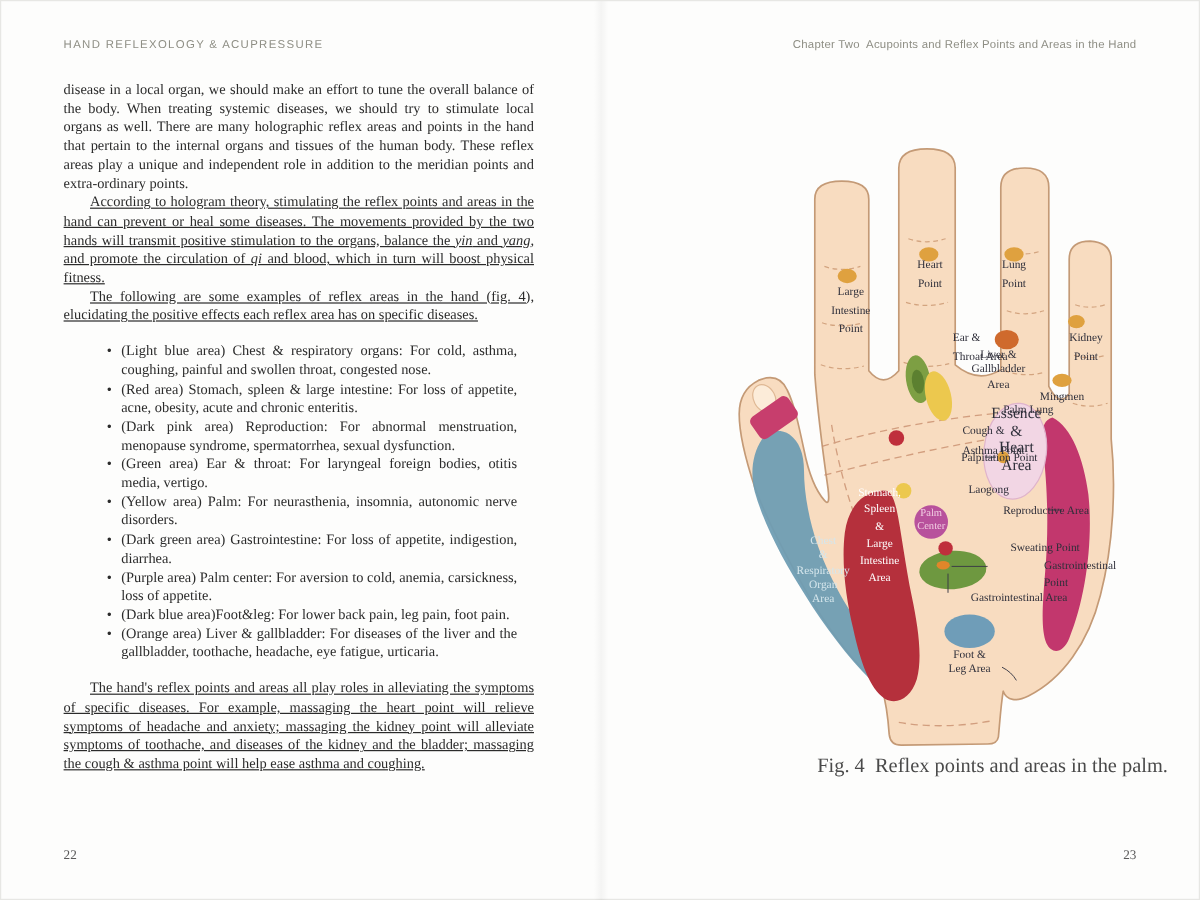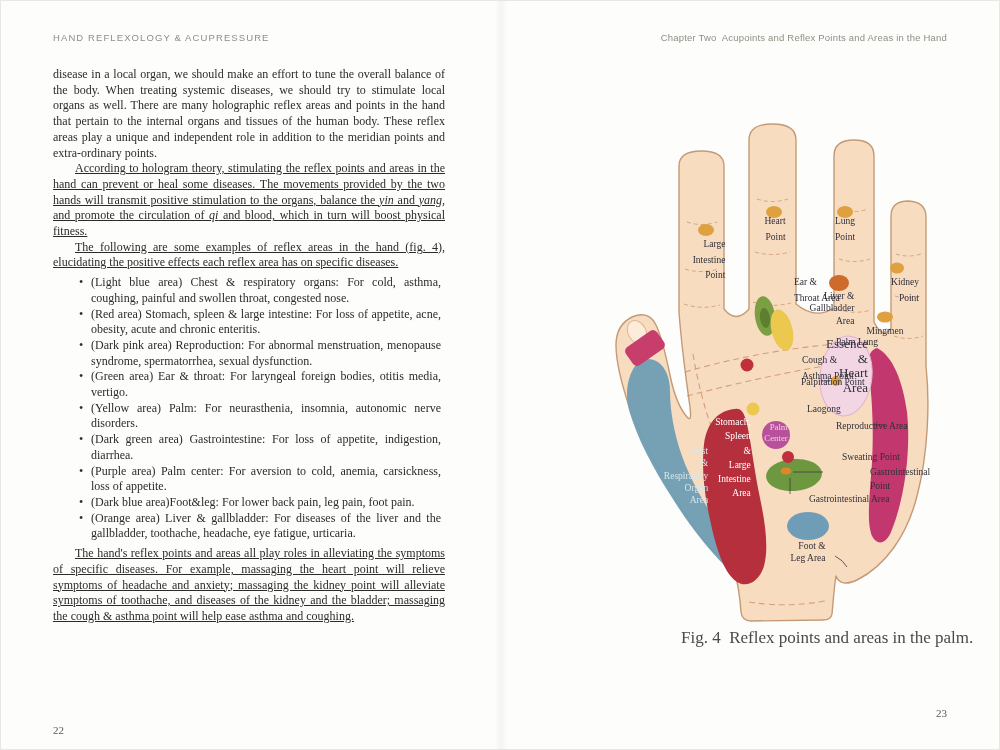--- a/index.html
+++ b/index.html
@@ -14,36 +14,36 @@
   .page{position:absolute;top:0;width:500px;height:750px;}
   .page-left{left:0;}
   .page-right{left:500px;}
   .running-header{
     position:absolute;top:31px;font-family:"Liberation Sans",sans-serif;
     font-size:9.5px;color:#8e8e84;white-space:pre;
   }
   .header-left{left:52px;letter-spacing:1.1px;}
   .header-right{right:54px;letter-spacing:0.2px;}
   .page-number{position:absolute;top:706px;font-size:11px;color:#5a5a5a;}
-  .pn-left{left:52px;margin-top:17px;}
+  .pn-left{left:52px;}
   .pn-right{right:54px;}
   .body-text{
     position:absolute;left:52px;top:66px;width:392px;
     font-size:12px;line-height:15.7px;text-align:justify;
   }
   .body-text p{margin:0;}
   .body-text p.indent{text-indent:22px;text-decoration:underline;}
-  .body-text ul{margin:4px;padding:0 0 0 34px;list-style:none;}
+  .body-text ul{margin:14px;padding:0 0 0 34px;list-style:none;}
   .body-text li{position:relative;}
   .body-text li::before{content:"\2022";position:absolute;left:-12px;top:0;}
   .figure{position:absolute;left:88px;top:103px;width:400px;height:522px;}
   .figure svg{position:absolute;left:0;top:0;}
   .dlabel{
     position:absolute;font-family:"Liberation Serif",serif;font-size:9.5px;
-    line-height:1.65;color:#2f2f3a;white-space:pre-line;text-align:right;
+    line-height:1.65;color:#2f2f3a;white-space:pre-line;text-align:center;
     transform:translateX(-50%);
   }
   .la{text-align:left;transform:none;padding-left:44px;}
   .tight{font-size:13px;line-height:1.12;}
   .lh13{line-height:1.3;}
   .lh15{line-height:1.5;}
   .lh125{line-height:1.25;}
   .white{color:#ffffff;}
   .pale{color:#d5e6ec;}
   .pinktext{color:#f2cde2;font-size:8.8px;line-height:1.22;}
@@ -214,21 +214,21 @@
 &amp;
 Heart
 Area</div>
       <div class="dlabel la" style="left:169px;top:249px">Cough &amp;
 Asthma Point</div>
       <div class="dlabel la" style="left:168px;top:271px">Palpitation Point</div>
       <div class="dlabel la" style="left:174px;top:298px">Laogong</div>
       <div class="dlabel la" style="left:203px;top:315px">Reproductive Area</div>
       <div class="dlabel pinktext" style="left:187px;top:318px">Palm
 Center</div>
-      <div class="dlabel white lh15" style="left:144px;top:311px">Stomach,
+      <div class="dlabel white lh15" style="left:144px;top:300px">Stomach,
 Spleen
 &amp;
 Large
 Intestine
 Area</div>
       <div class="dlabel pale lh13" style="left:97px;top:341px">Chest
 &amp;
 Respiratory
 Organ
 Area</div>

